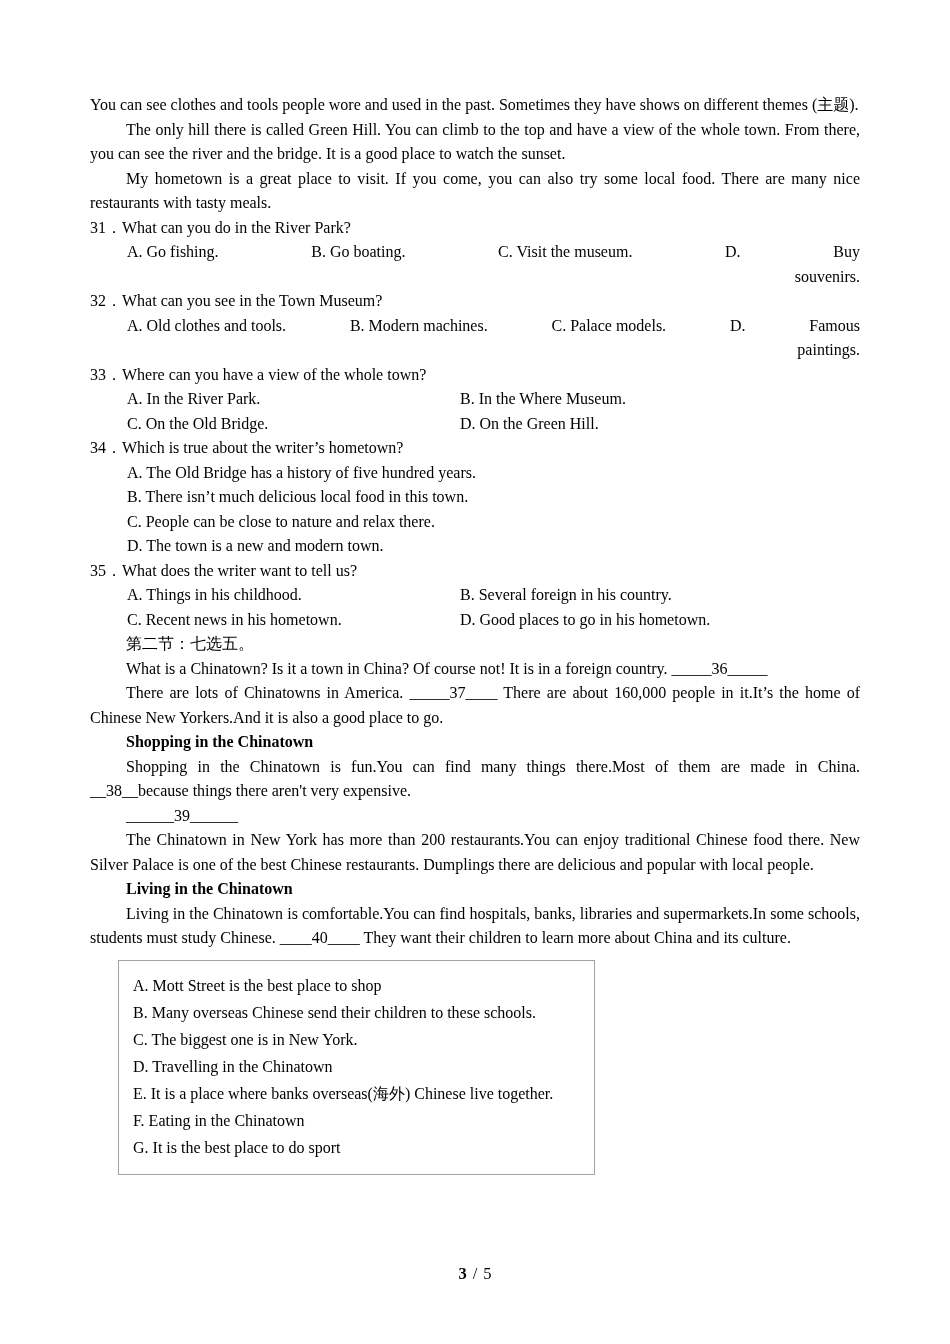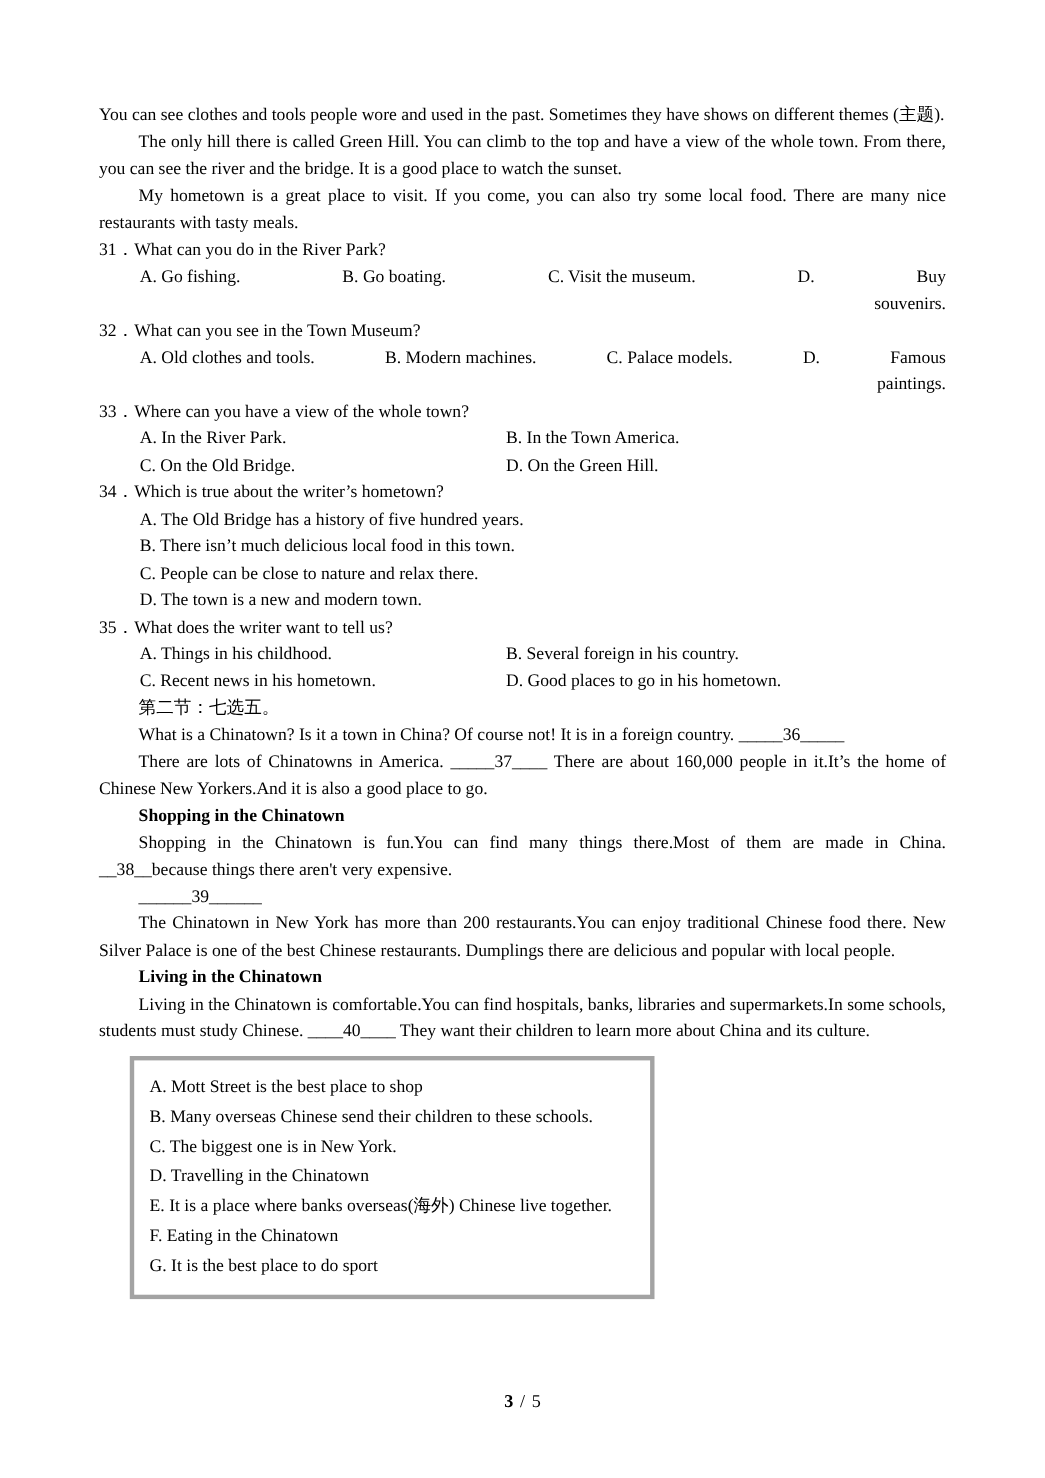--- a/index.html
+++ b/index.html
@@ -30,21 +30,21 @@
   .opt-row {
     padding-left: 37px;
     display: flex;
     justify-content: space-between;
   }
   .opt-cols { padding-left: 37px; }
   .opt-cols .col-a { display: inline-block; width: 333px; }
   .opt-line { padding-left: 37px; }
   .overflow-line { text-align: right; }
   .choices-box {
-    border: 4px solid #a3a3a3;
+    border: 1px solid #a3a3a3;
     margin-top: 9px;
     margin-left: 28px;
     width: 477px;
     padding: 11px 10px 13px 14px;
     line-height: 27px;
   }
   .choice { white-space: nowrap; }
   .footer {
     position: absolute;
     top: 1262px;
@@ -85,21 +85,21 @@
         <span>C. Palace models.</span>
         <span>D.</span>
         <span>Famous</span>
       </div>
       <div class="overflow-line">paintings.</div>
     </div>
 
     <div class="question">
       <div class="stem">33．Where can you have a view of the whole town?</div>
       <div class="opt-cols">
-        <span class="col-a">A. In the River Park.</span><span>B. In the Town America.</span>
+        <span class="col-a">A. In the River Park.</span><span>B. In the Where Museum.</span>
       </div>
       <div class="opt-cols">
         <span class="col-a">C. On the Old Bridge.</span><span>D. On the Green Hill.</span>
       </div>
     </div>
 
     <div class="question">
       <div class="stem">34．Which is true about the writer’s hometown?</div>
       <div class="opt-line">A. The Old Bridge has a history of five hundred years.</div>
       <div class="opt-line">B. There isn’t much delicious local food in this town.</div>

